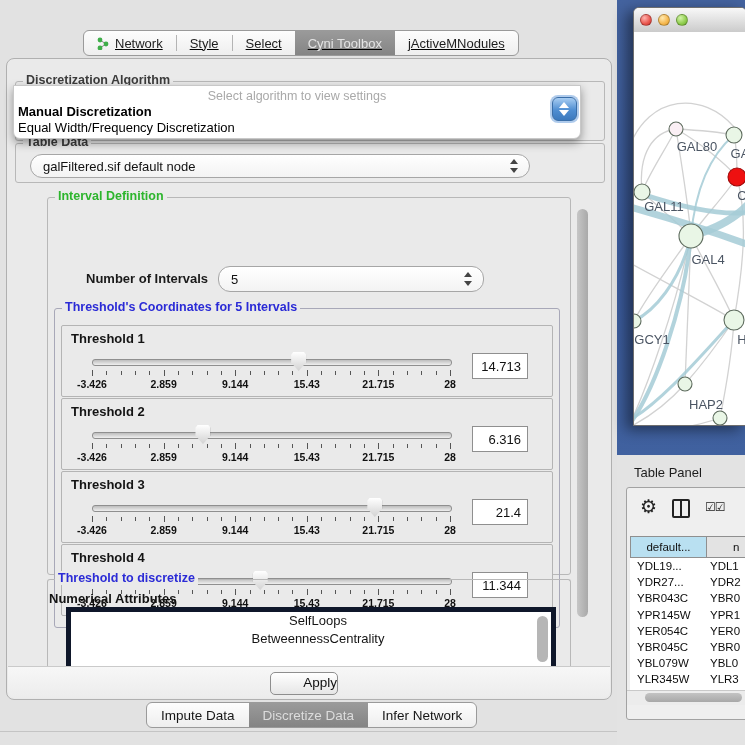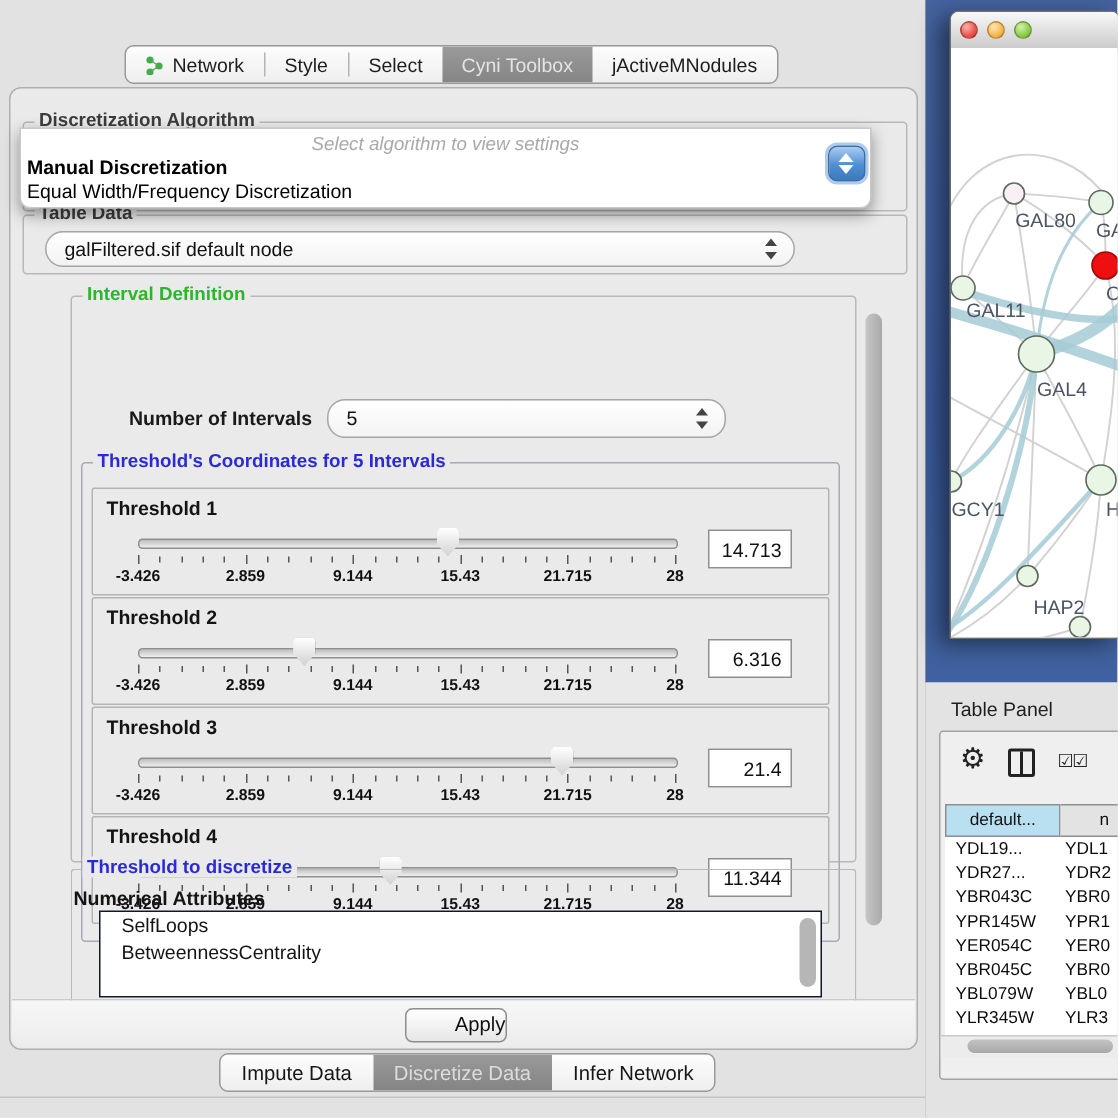--- a/index.html
+++ b/index.html
@@ -9,38 +9,38 @@
 
   
   .cp{position:absolute;left:0;top:0;width:617px;height:745px;background:#e2e2e2;border-right:1px solid #9a9a9a;}
   .cp-titlebar{position:absolute;left:0;top:0;width:100%;height:22px;
       background:linear-gradient(#f1f1f1,#d8d8d8);border-bottom:1px solid #bdbdbd;}
   .cp-title{position:absolute;left:8px;top:4px;font-size:12.5px;color:#1c1c1c;}
   .float-ic{position:absolute;left:573px;top:4px;font-size:12px;color:#1c1c1c;cursor:default;}
   .close-ic{position:absolute;left:592px;top:3px;font-size:13px;font-weight:bold;color:#1c1c1c;cursor:default;}
 
   .top-tabs{position:absolute;left:83px;top:30px;height:24px;display:flex;align-items:stretch;
-      border:1px solid #9a9a9a;border-radius:6px;overflow:hidden;background:linear-gradient(#fdfdfd,#eeeeee);}
+      border:1px solid #9a9a9a;border-radius:6px;overflow:hidden;background:linear-gradient(#fdfdfd,#eeeeee);text-decoration:underline;}
   .ttab{display:flex;align-items:center;padding:0 13px;font-size:13px;color:#1d1d1d;position:relative;}
   .ttab .net-ic{margin-right:6px;}
   .ttab.sel{background:linear-gradient(#9a9a9a,#858585);color:#e4e4e4;}
   .tsep{width:1px;background:#b4b4b4;margin:4px 0;}
 
   .main-panel{position:absolute;left:6px;top:58px;width:604px;height:640px;background:#eaeaea;
       border:1px solid #b0b0b0;border-radius:8px;}
 
   .group{position:absolute;border:1px solid #b8b8b8;border-radius:3px;}
   .glabel{position:absolute;top:-9px;left:7px;background:#eaeaea;padding:0 3px;font-size:12.5px;font-weight:bold;white-space:nowrap;}
 
   
   .algo-group{left:8px;top:22px;width:588px;height:58px;}
   .algo-label{color:#3c3c3c;}
   .algo-popup{position:absolute;left:6px;top:26px;width:566px;height:52px;background:#ffffff;
       border:1px solid #c8c8c8;border-radius:0 0 7px 7px;box-shadow:0 4px 10px rgba(0,0,0,.38);z-index:30;}
-  .algo-placeholder{position:absolute;left:0;top:3px;width:100%;text-align:center;font-size:12.5px;color:#a9a9a9;font-style:italic;}
+  .algo-placeholder{position:absolute;left:0;top:3px;width:100%;text-align:center;font-size:12.5px;color:#a9a9a9;}
   .algo-item{position:absolute;left:4px;font-size:13px;color:#000;white-space:nowrap;}
   .algo-item.b{font-weight:bold;}
   .combo-btn-blue{position:absolute;right:3px;top:11px;width:23px;height:22px;border-radius:6px;
       background:linear-gradient(#a8cdf2,#4f8ed2 55%,#3c79bd);border:1px solid #3a6ea8;
       box-shadow:0 0 0 2px rgba(110,160,220,.55);}
   .combo-btn-blue .tri-up{position:absolute;left:6px;top:4px;width:0;height:0;
       border-left:5px solid transparent;border-right:5px solid transparent;border-bottom:6px solid #fff;}
   .combo-btn-blue .tri-dn{position:absolute;left:6px;bottom:4px;width:0;height:0;
       border-left:5px solid transparent;border-right:5px solid transparent;border-top:6px solid #fff;}
 
@@ -82,21 +82,21 @@
 
   
   .v-scroll{position:absolute;left:567px;top:128px;width:17px;height:478px;}
   .v-thumb{position:absolute;left:3px;top:22px;width:11px;height:408px;border-radius:6px;
       background:linear-gradient(90deg,#c6c6c6,#a9a9a9);}
 
   
   .attr-group{left:40px;top:520px;width:522px;height:92px;border-bottom:none;}
   .attr-label{color:#2b2bd6;}
   .attr-sub{position:absolute;left:42px;top:532px;font-size:13px;font-weight:bold;color:#141414;}
-  .attr-list{position:absolute;left:59px;top:548px;width:480px;height:56px;background:#fff;border:1px solid #0f172a;overflow:hidden;}
+  .attr-list{position:absolute;left:59px;top:548px;width:480px;height:56px;background:#fff;border:5px solid #0f172a;overflow:hidden;text-align:center;}
   .attr-item{font-size:13px;color:#141414;padding:1px 0 1px 14px;line-height:15.5px;white-space:nowrap;}
   .list-scroll{position:absolute;right:3px;top:4px;width:11px;height:46px;border-radius:6px;background:#b6b6b6;}
 
   
   .apply-bar{position:absolute;left:1px;bottom:1px;width:602px;height:31px;border-top:1px solid #cacaca;
       background:linear-gradient(#f7f7f7,#ececec);border-radius:0 0 7px 7px;}
   .apply-btn{position:absolute;left:262px;top:5px;width:66px;height:21px;border:1px solid #8e8e8e;border-radius:5px;
       background:linear-gradient(#ffffff,#e6e6e6);font-size:13.5px;color:#111;text-align:right;line-height:20px;}
 
   .bottom-tabs{position:absolute;left:146px;top:702px;height:24px;display:flex;

